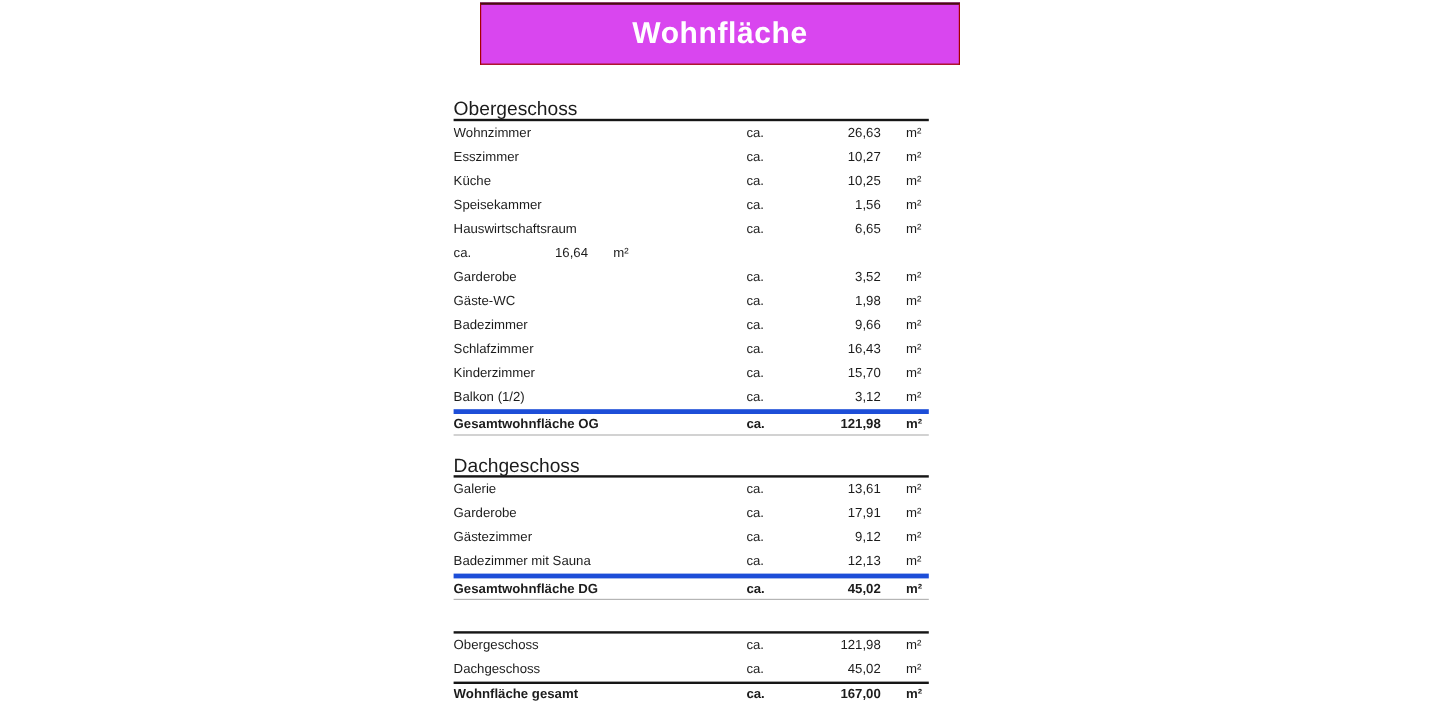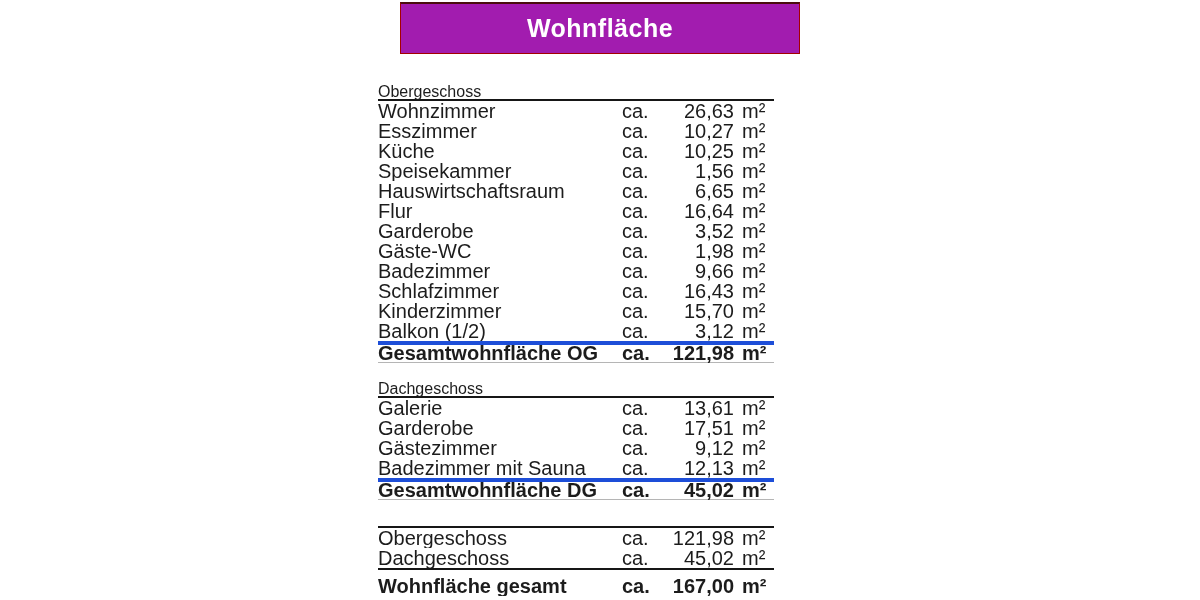--- a/index.html
+++ b/index.html
@@ -11,21 +11,21 @@
     color: #1c1c1c;
     position: relative;
     overflow: hidden;
   }
 
   
   .banner {
     position: absolute;
     left: 400px; top: 2px;
     width: 400px; height: 52px;
-    background: #a21caf;
+    background: #d946ef;
     border: 1px solid #a40000;
     border-top: 2px solid #4a0d0d;
     display: flex; align-items: center; justify-content: center;
   }
   .banner-title {
     color: #ffffff;
     font-size: 25px;
     font-weight: bold;
     letter-spacing: 0.5px;
   }
@@ -39,27 +39,27 @@
 
   .section-header {
     height: 19px; line-height: 19px;
     font-size: 16px;
     border-bottom: 2px solid #161616;
   }
 
   .row {
     display: flex;
     height: 20px; line-height: 20px;
-    font-size: 20px;
-    align-items: center;
+    font-size: 11px;
+    align-items: flex-start;
   }
   .cell-label { width: 244px; overflow: hidden; white-space: nowrap; }
   .cell-ca    { width: 50px; }
   .cell-value { width: 62px; text-align: right; }
-  .cell-unit  { width: 40px; padding-left: 8px; }
+  .cell-unit  { width: 40px; padding-left: 21px; }
 
   .total-row {
     font-weight: bold;
     height: 22px; line-height: 19px;
     border-top: 4px solid #1d4ed8;
     border-bottom: 1px solid #b5b5b5;
   }
 
   .section-dg { margin-top: 16px; }
 
@@ -115,21 +115,20 @@
       <span class="cell-value">1,56</span>
       <span class="cell-unit">m²</span>
     </div>
     <div class="row">
       <span class="cell-label">Hauswirtschaftsraum</span>
       <span class="cell-ca">ca.</span>
       <span class="cell-value">6,65</span>
       <span class="cell-unit">m²</span>
     </div>
     <div class="row">
-      <span class="cell-label">Flur</span>
       <span class="cell-ca">ca.</span>
       <span class="cell-value">16,64</span>
       <span class="cell-unit">m²</span>
     </div>
     <div class="row">
       <span class="cell-label">Garderobe</span>
       <span class="cell-ca">ca.</span>
       <span class="cell-value">3,52</span>
       <span class="cell-unit">m²</span>
     </div>
@@ -177,21 +176,21 @@
 
     <div class="row">
       <span class="cell-label">Galerie</span>
       <span class="cell-ca">ca.</span>
       <span class="cell-value">13,61</span>
       <span class="cell-unit">m²</span>
     </div>
     <div class="row">
       <span class="cell-label">Garderobe</span>
       <span class="cell-ca">ca.</span>
-      <span class="cell-value">17,51</span>
+      <span class="cell-value">17,91</span>
       <span class="cell-unit">m²</span>
     </div>
     <div class="row">
       <span class="cell-label">Gästezimmer</span>
       <span class="cell-ca">ca.</span>
       <span class="cell-value">9,12</span>
       <span class="cell-unit">m²</span>
     </div>
     <div class="row">
       <span class="cell-label">Badezimmer mit Sauna</span>

